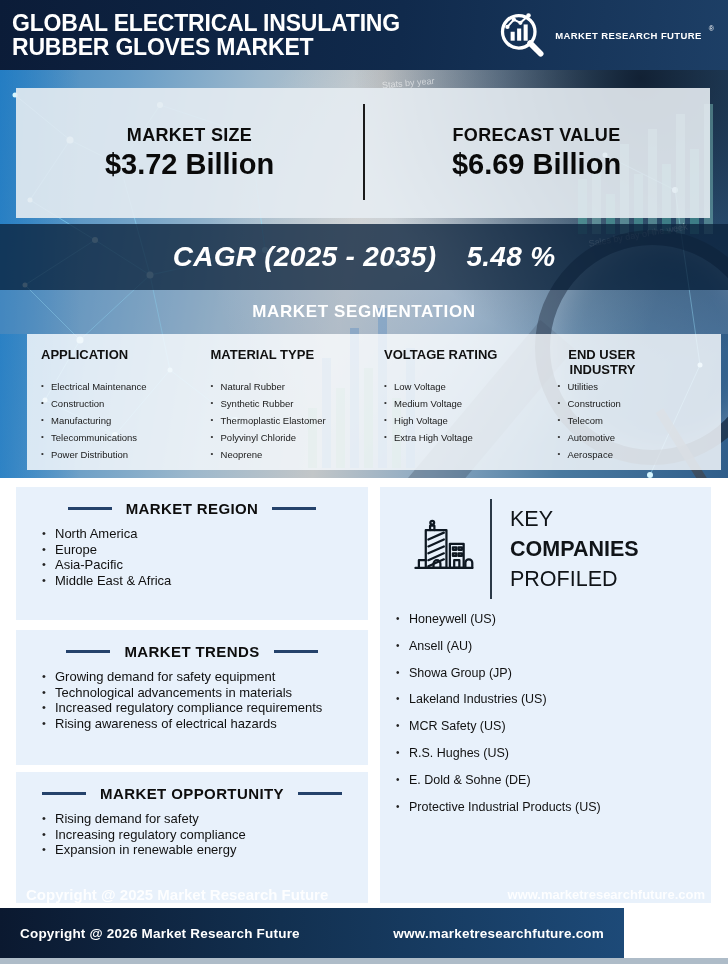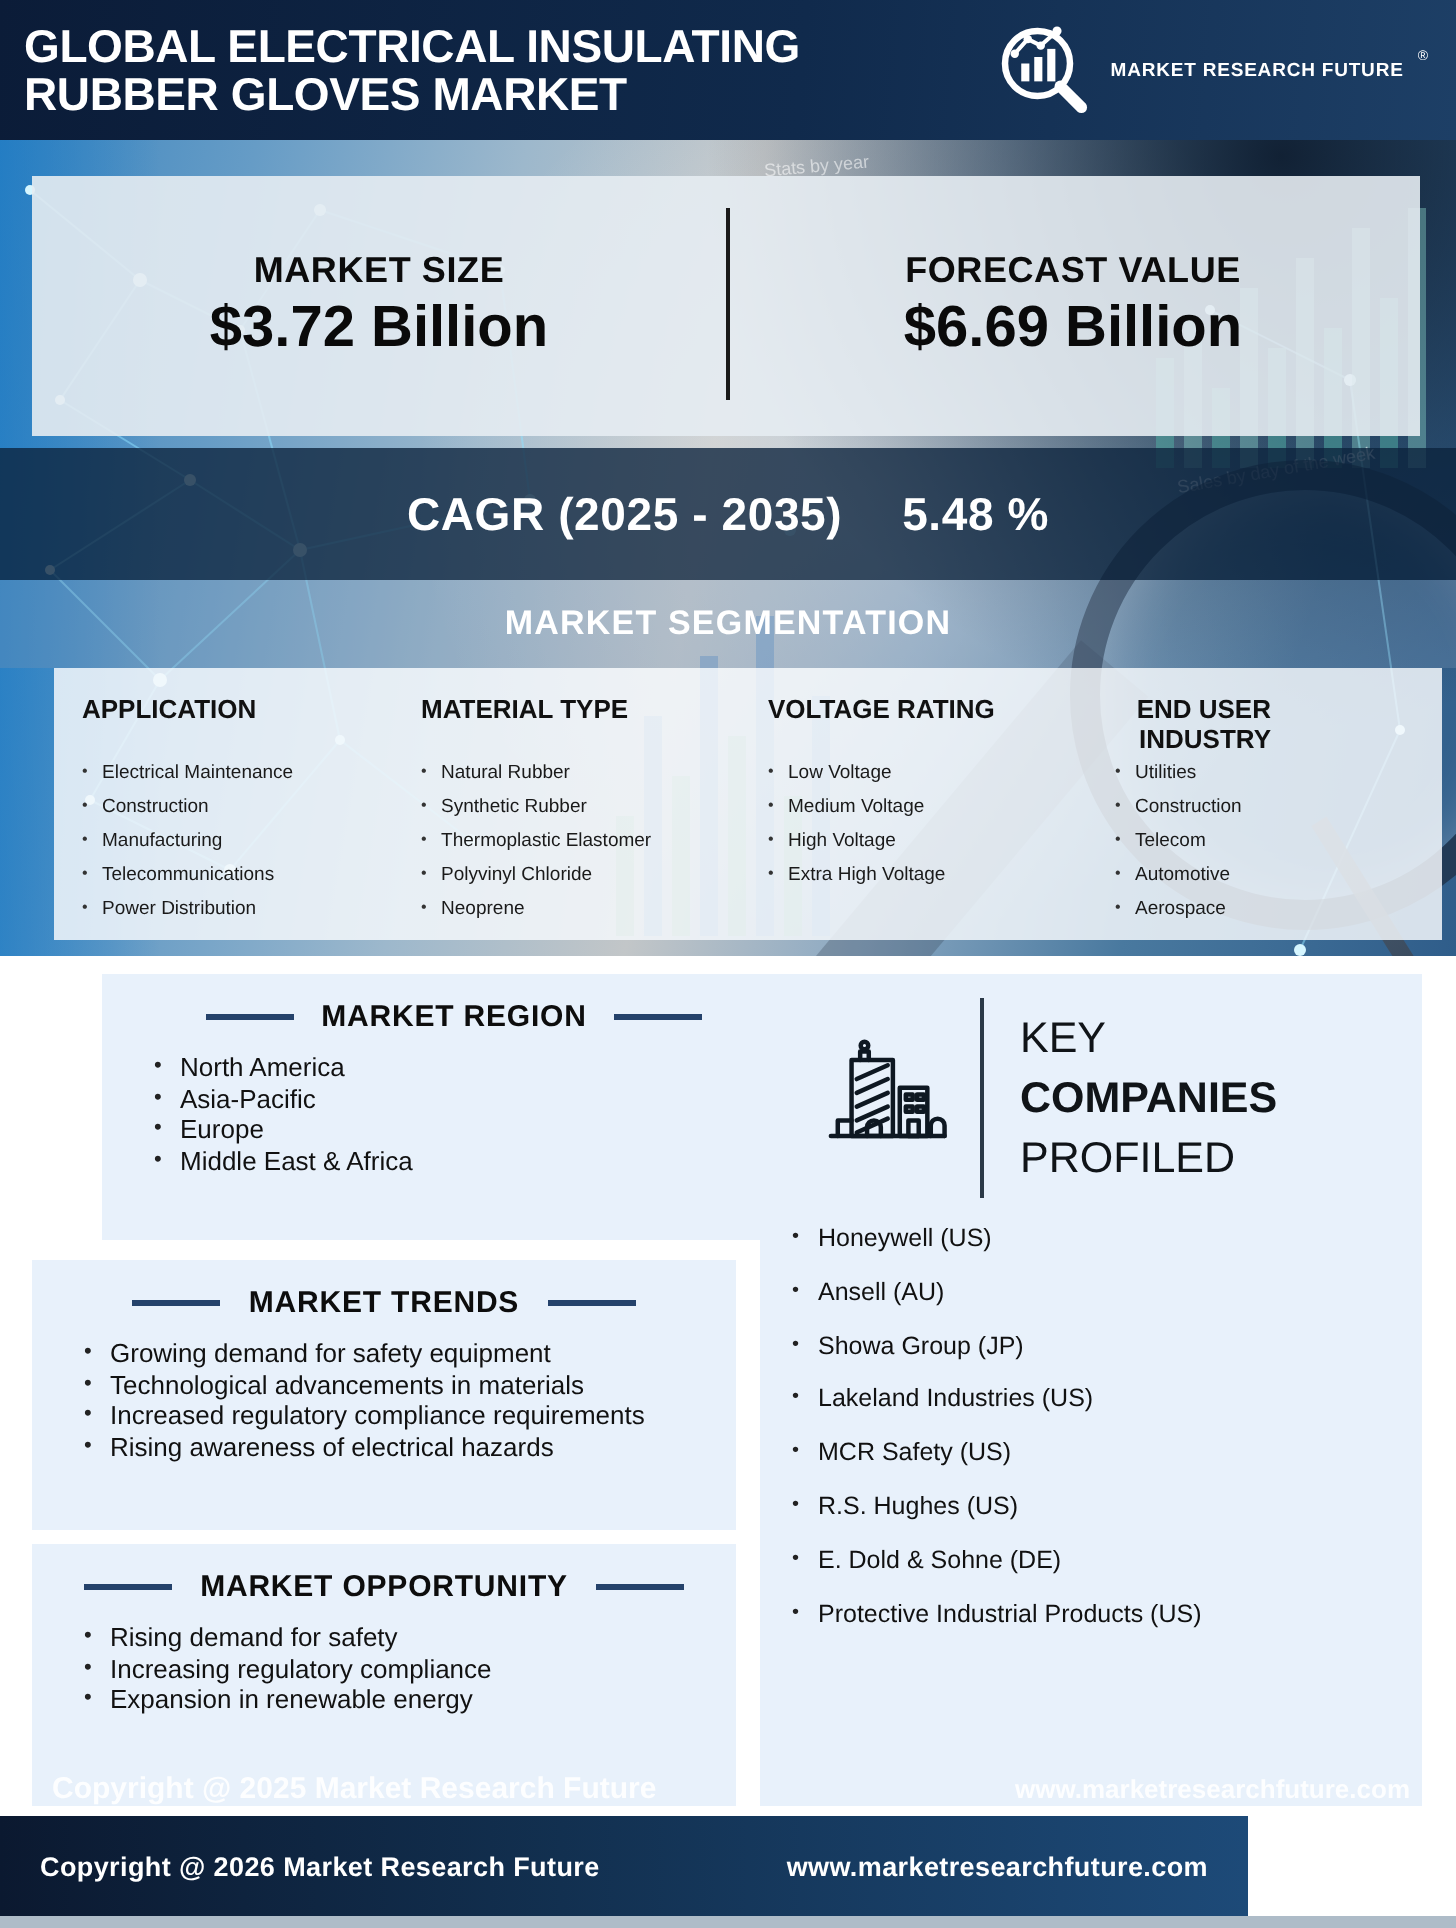--- a/index.html
+++ b/index.html
@@ -44,40 +44,40 @@
                background:rgba(230,236,242,.9);display:flex;z-index:3;}
   .stat{width:347px;display:flex;flex-direction:column;align-items:center;justify-content:center;gap:2px;}
   .stat-label{font-size:18px;font-weight:bold;color:#0c0c0c;letter-spacing:.3px;}
   .stat-value{font-size:29px;font-weight:bold;color:#0a0a0a;}
   .stat-divider{position:absolute;left:50%;top:16px;width:1.5px;height:96px;background:#1a1a1a;}
 
   
   .cagr-band{position:absolute;left:0;top:154px;width:728px;height:66px;
              background:rgba(12,35,60,.78);display:flex;align-items:center;justify-content:center;
              gap:30px;z-index:2;}
-  .cagr-band span{color:#fff;font-size:23px;font-weight:bold;letter-spacing:.3px;}
+  .cagr-band span{color:#fff;font-size:28px;font-weight:bold;letter-spacing:.3px;font-style:italic;}
 
   
   .seg-title{position:absolute;left:0;top:220px;width:728px;height:44px;
              background:rgba(120,150,180,.32);display:flex;align-items:center;justify-content:center;
              color:#fff;font-size:17px;font-weight:bold;letter-spacing:.6px;z-index:2;}
   .seg-panel{position:absolute;left:27px;top:264px;width:694px;height:136px;
              background:rgba(244,248,252,.85);display:flex;padding-top:13px;box-sizing:border-box;z-index:3;}
   .seg-col{width:175px;padding-left:10px;box-sizing:border-box;}
   .seg-col:first-child{padding-left:14px;}
   .seg-heading{height:34px;font-size:13px;font-weight:bold;color:#111;line-height:15px;max-width:120px;}
   .seg-col:last-child .seg-heading{max-width:78px;text-align:right;}
   ul.plain{list-style:none;margin:0;padding:0;}
   .seg-col li{font-size:9.5px;color:#1a1a1a;margin-bottom:6px;padding-left:10px;position:relative;}
   .seg-col li::before{content:"•";position:absolute;left:0;top:0;font-size:8px;color:#333;}
 
   
   .lower{position:absolute;left:0;top:478px;width:728px;height:430px;background:#fff;}
   .card{position:absolute;background:#e8f1fb;}
-  .card-region{left:16px;top:9px;width:352px;height:133px;margin-left:35px;}
+  .card-region{left:16px;top:9px;width:352px;height:133px;}
   .card-trends{left:16px;top:152px;width:352px;height:135px;}
   .card-opp{left:16px;top:294px;width:352px;height:131px;}
   .card-title-row{display:flex;align-items:center;justify-content:center;gap:14px;margin-top:13px;}
   .dash{width:44px;height:3px;background:#24426b;}
   .card-title{font-size:15px;font-weight:bold;color:#0d0d0d;letter-spacing:.4px;white-space:nowrap;}
   .card ul.plain{margin:9px 0 0 26px;}
   .card li{font-size:13px;color:#111;line-height:15.6px;padding-left:13px;position:relative;}
   .card li::before{content:"•";position:absolute;left:0;top:0;font-size:11px;color:#222;}
 
   .card-companies{left:380px;top:9px;width:331px;height:416px;}
@@ -279,22 +279,22 @@
 
     <div class="card card-region">
       <div class="card-title-row">
         <div class="dash"></div>
         <div class="card-title">MARKET REGION</div>
         <div class="dash"></div>
       </div>
       <ul class="plain">
 
       <li>North America</li>
+          <li>Europe</li>
           <li>Asia-Pacific</li>
-          <li>Europe</li>
           <li>Middle East &amp; Africa</li>
         </ul>
     </div>
 
     <div class="card card-trends">
       <div class="card-title-row">
         <div class="dash"></div>
         <div class="card-title">MARKET TRENDS</div>
         <div class="dash"></div>
       </div>

